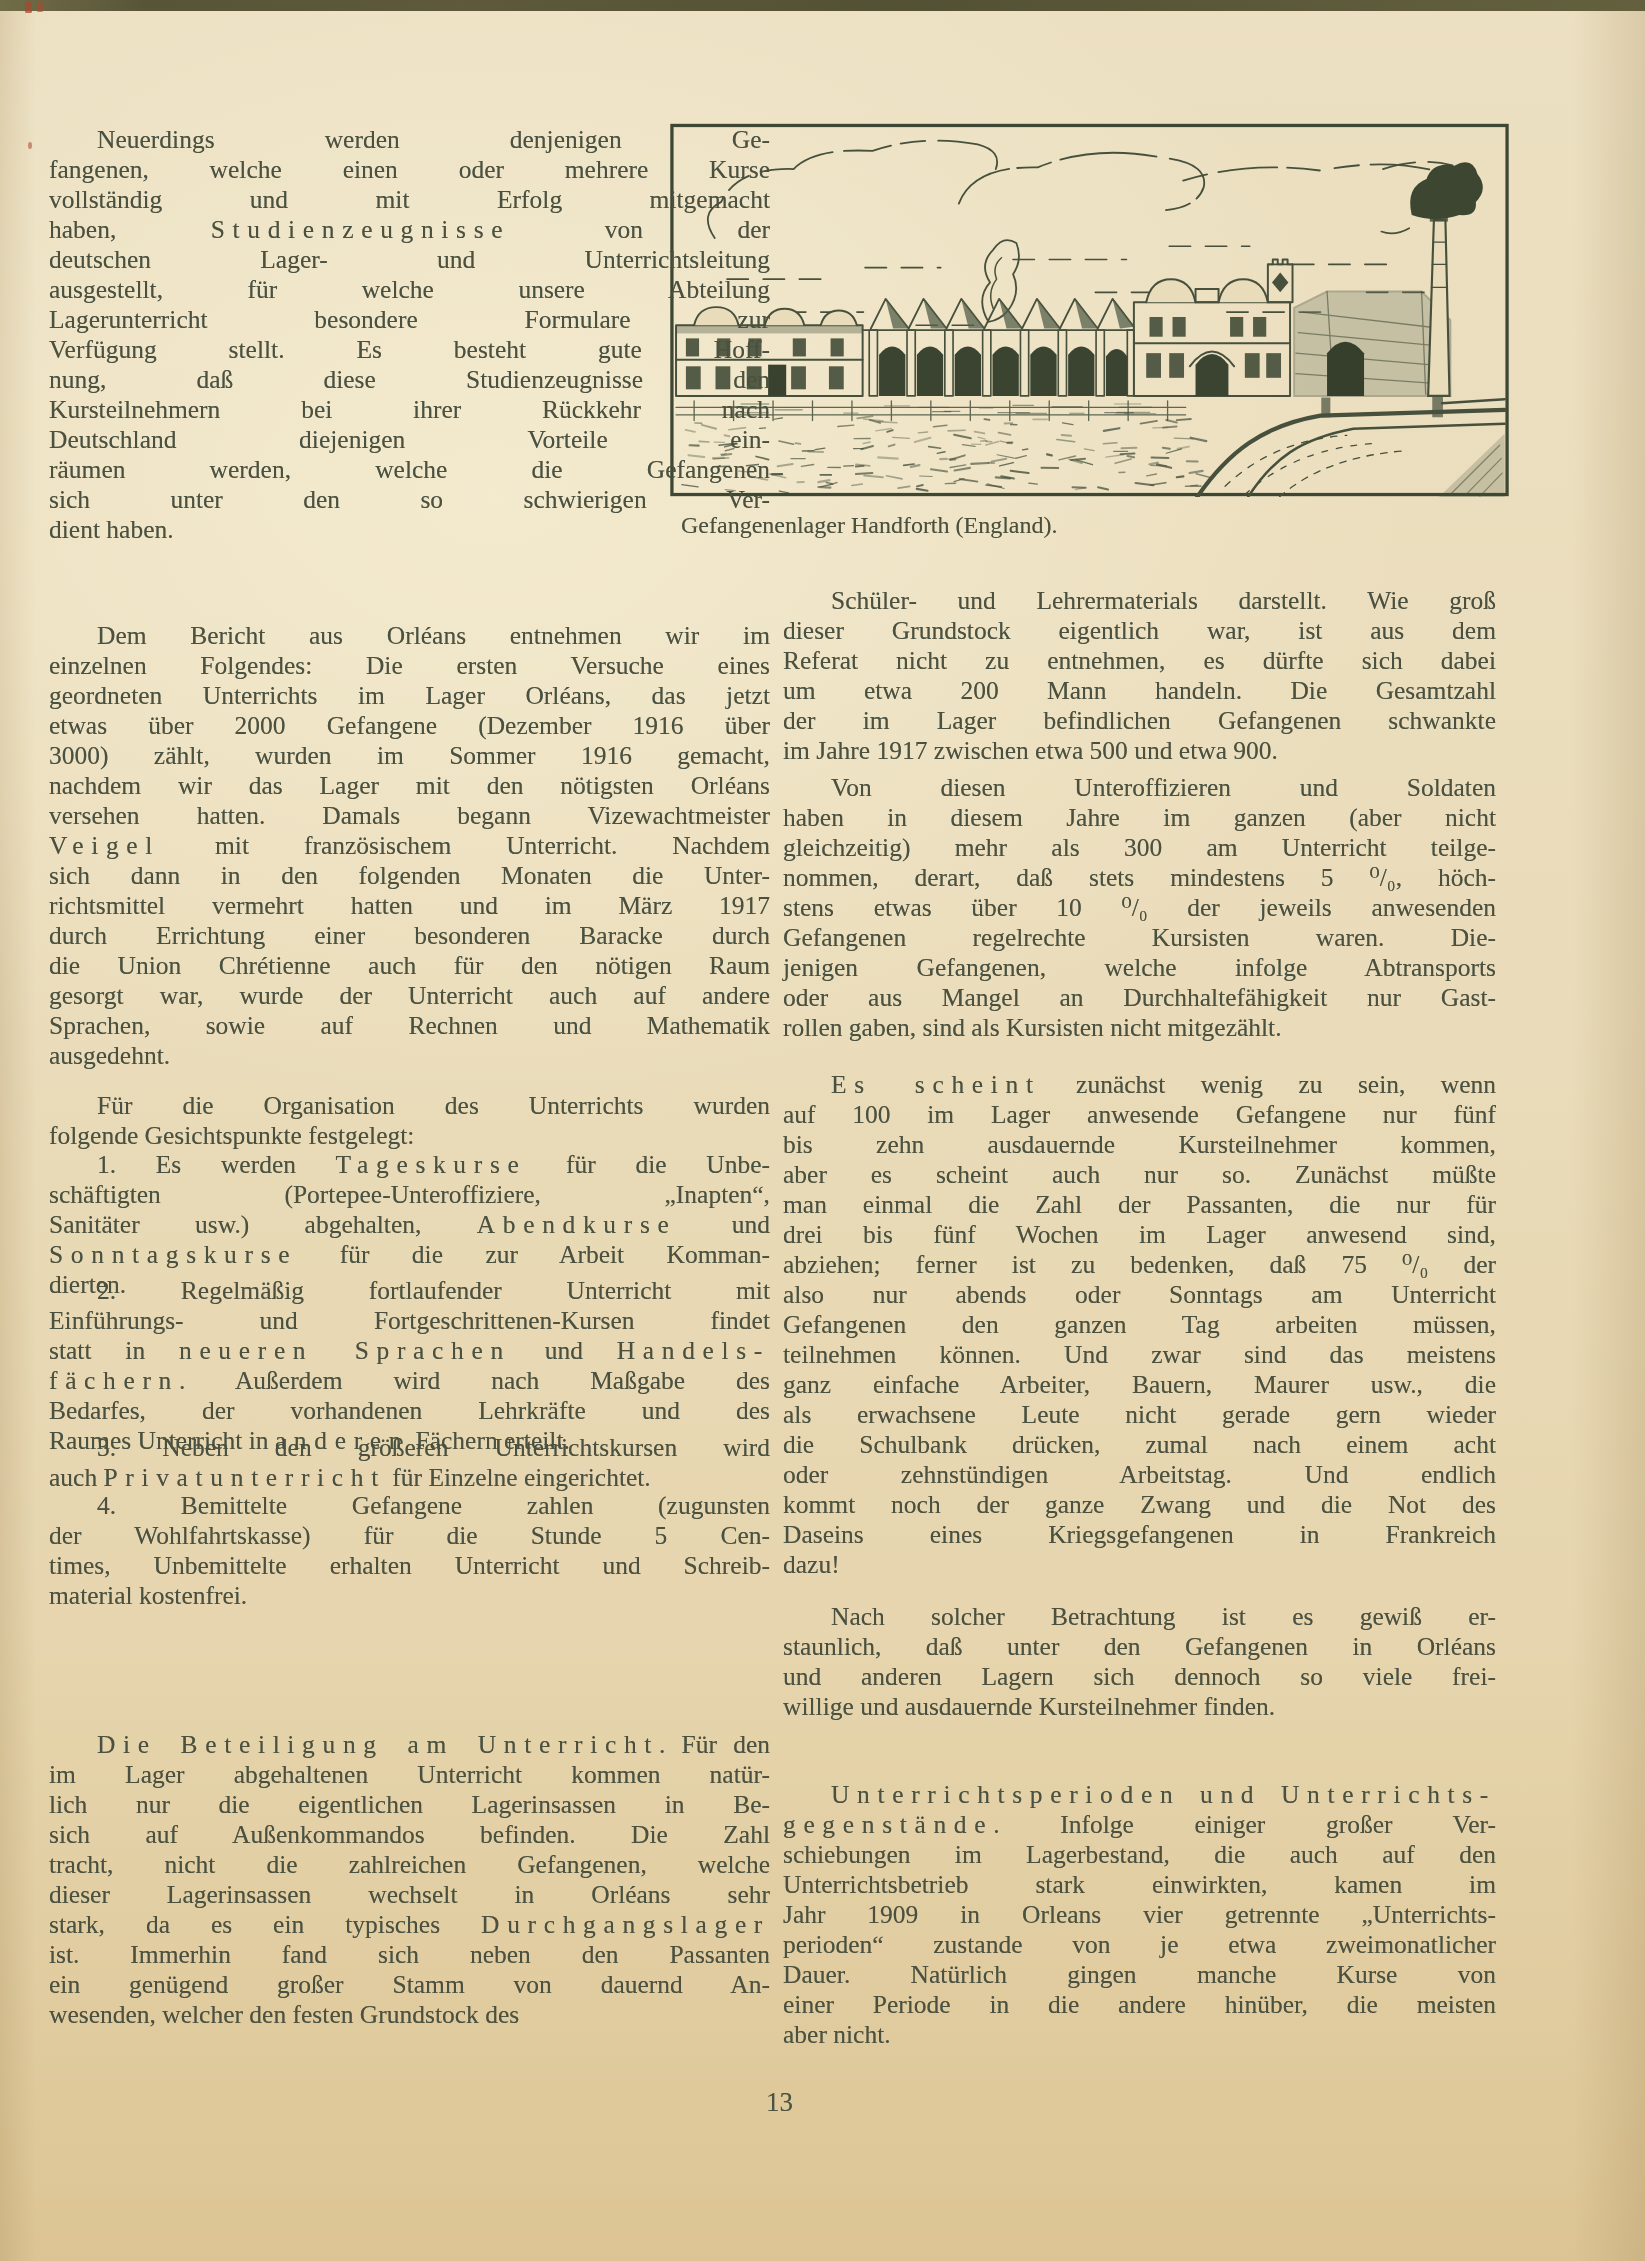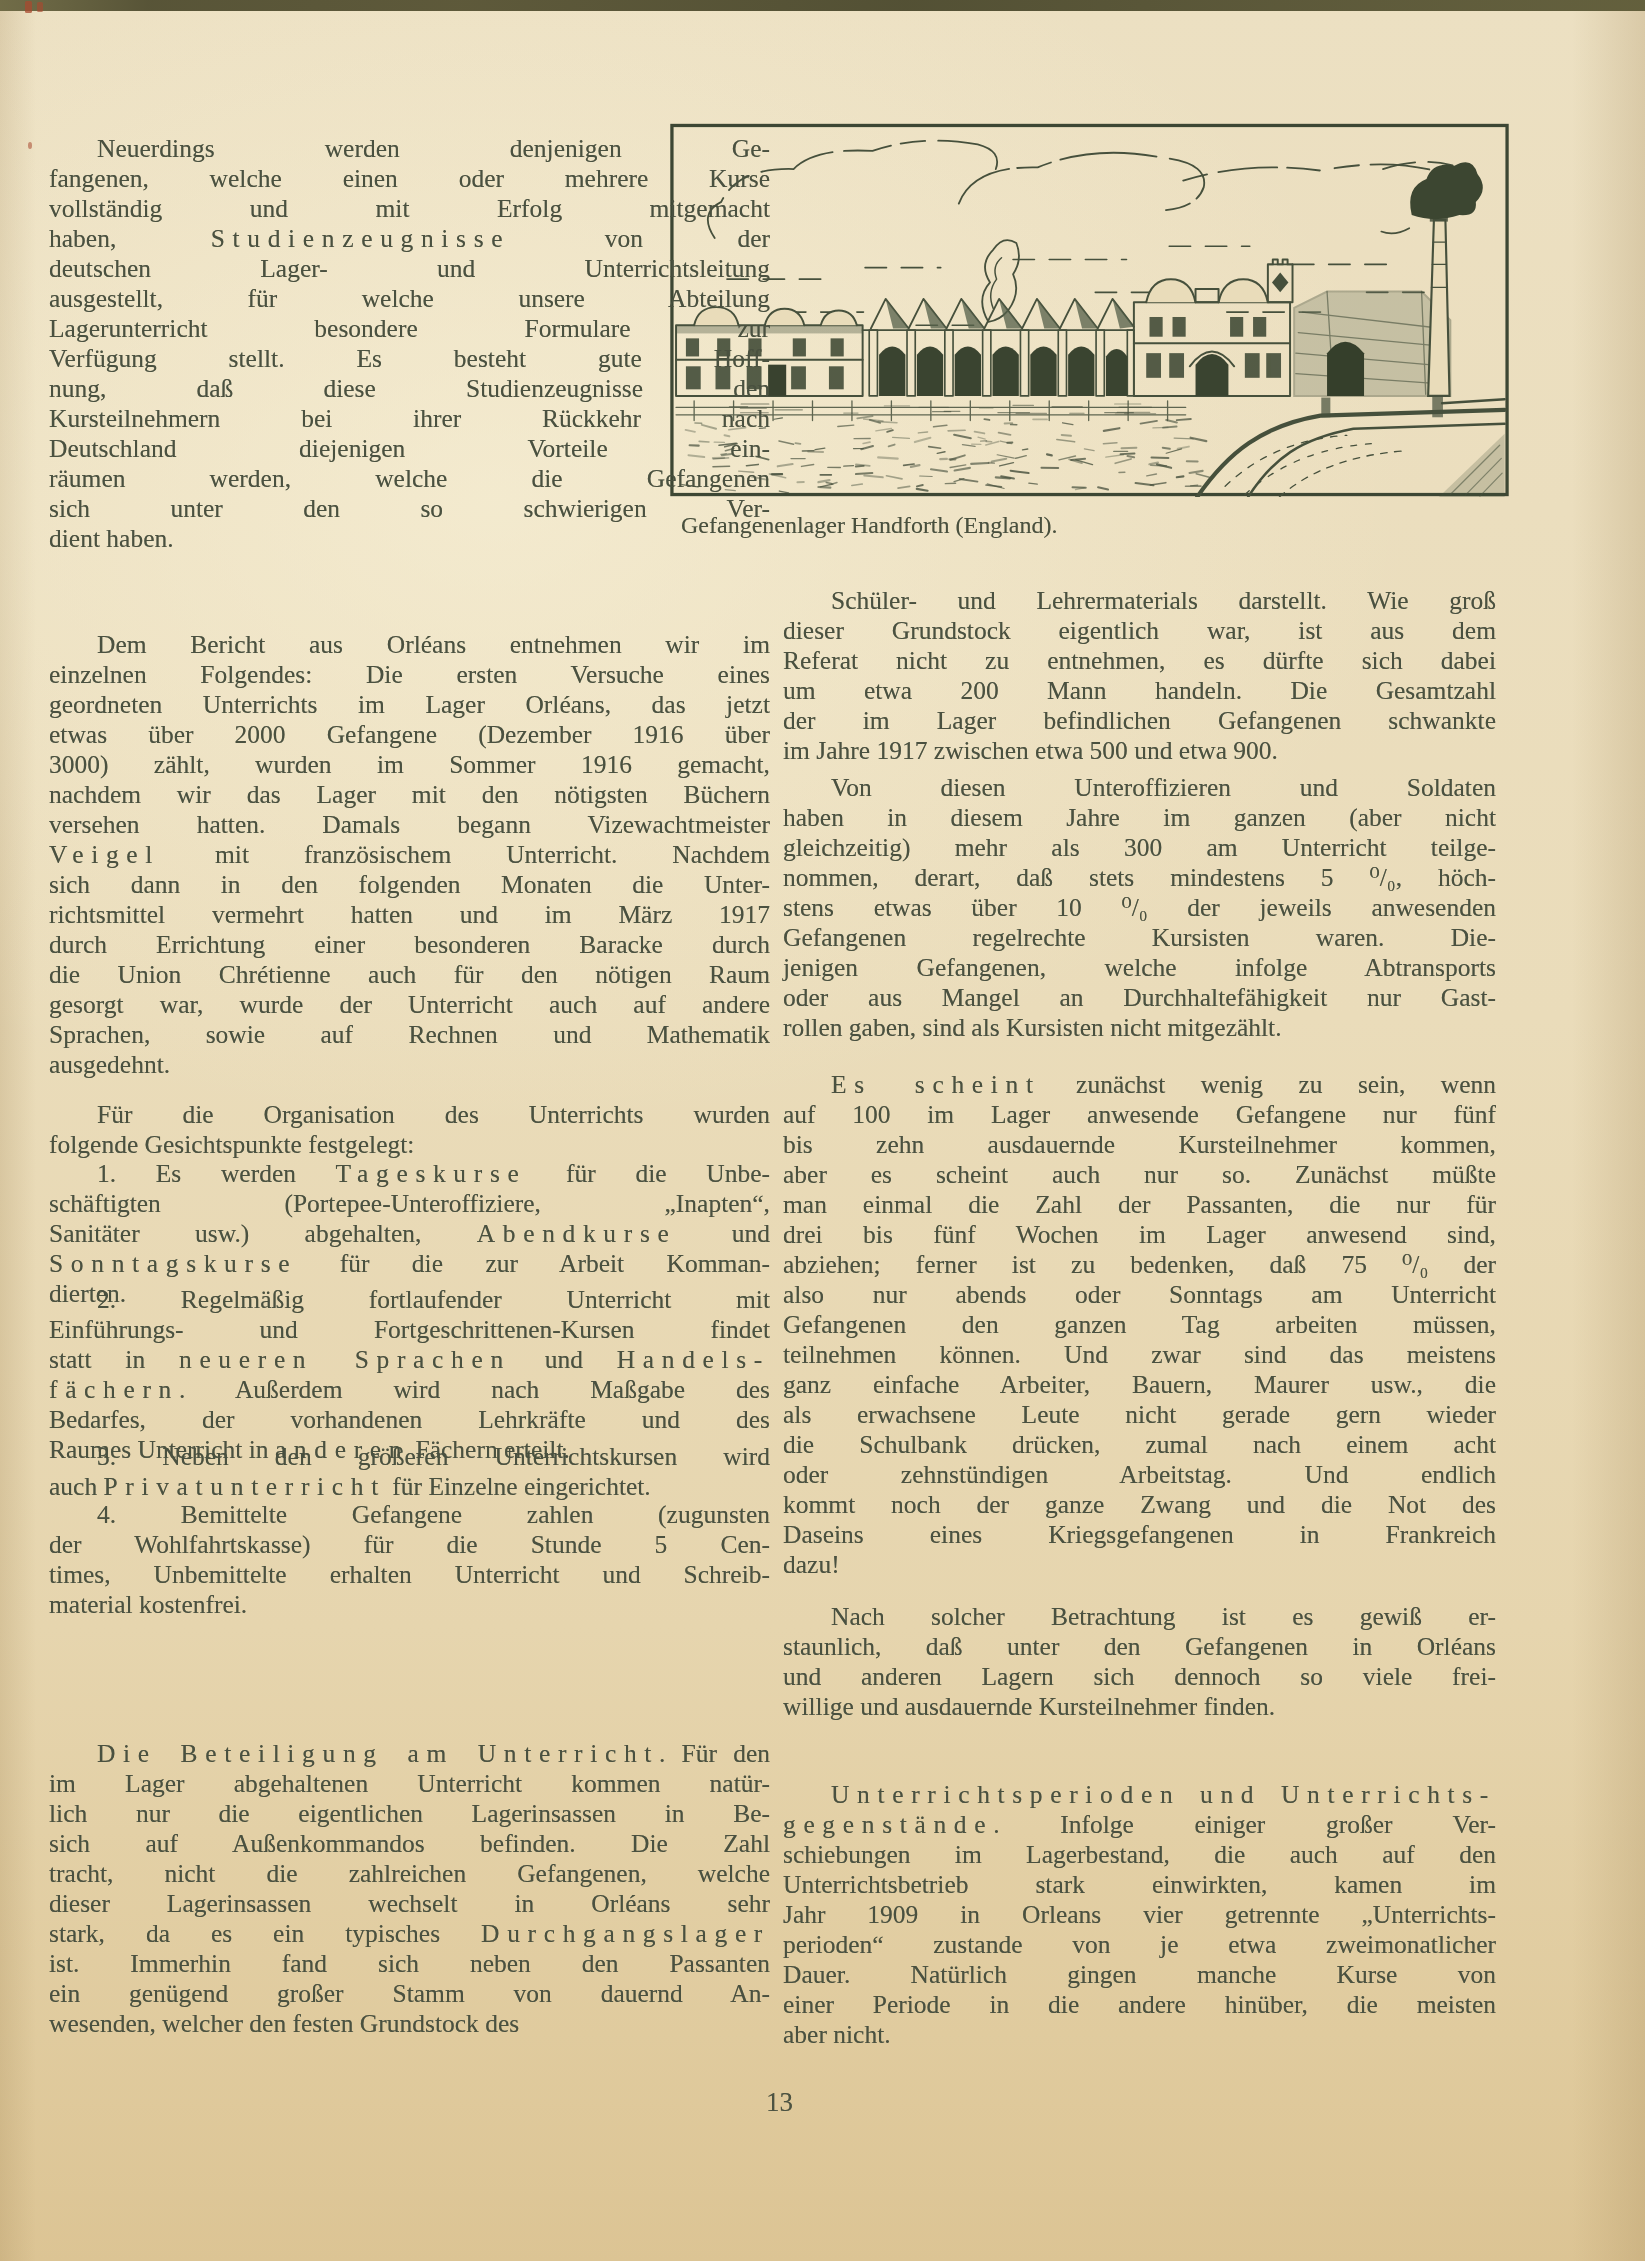--- a/index.html
+++ b/index.html
@@ -33,21 +33,21 @@
     text-align:justify;text-align-last:justify;
     text-shadow:0 0 0.6px rgba(64,70,54,.45);
     white-space:normal;
   }
   .line.last{text-align-last:left;}
   .line.first{text-indent:48px;}
   .sp{letter-spacing:.30em;}
 
   .para{position:absolute;left:0;width:100%;}
 
-  #col-left{left:49px;top:9px;width:721px;height:1885px;font-family:Liberation Serif, serif;}
+  #col-left{left:49px;top:0;width:721px;height:1885px;font-family:Liberation Serif, serif;}
   #col-right{left:783px;top:0;width:713px;height:2261px;}
 
   #illustration{
     position:absolute;left:669px;top:123px;width:841px;height:374px;
   }
   #caption{
     position:absolute;left:681px;top:512px;width:823px;
     font-size:24px;color:#49503e;
     text-shadow:0 0 0.6px rgba(64,70,54,.4);
   }
@@ -397,21 +397,21 @@
         <div class="line">räumen werden, welche die Gefangenen</div>
         <div class="line">sich unter den so schwierigen Ver-</div>
         <div class="line last">dient haben.</div>
       </div>
     <div class="para" style="top:621px">
         <div class="line first">Dem Bericht aus Orléans entnehmen wir im</div>
         <div class="line">einzelnen Folgendes: Die ersten Versuche eines</div>
         <div class="line">geordneten Unterrichts im Lager Orléans, das jetzt</div>
         <div class="line">etwas über 2000 Gefangene (Dezember 1916 über</div>
         <div class="line">3000) zählt, wurden im Sommer 1916 gemacht,</div>
-        <div class="line">nachdem wir das Lager mit den nötigsten Büchern</div>
+        <div class="line">nachdem wir das Lager mit den nötigsten Orléans</div>
         <div class="line">versehen hatten. Damals begann Vizewachtmeister</div>
         <div class="line"><span class="sp">Veigel</span> mit französischem Unterricht. Nachdem</div>
         <div class="line">sich dann in den folgenden Monaten die Unter-</div>
         <div class="line">richtsmittel vermehrt hatten und im März 1917</div>
         <div class="line">durch Errichtung einer besonderen Baracke durch</div>
         <div class="line">die Union Chrétienne auch für den nötigen Raum</div>
         <div class="line">gesorgt war, wurde der Unterricht auch auf andere</div>
         <div class="line">Sprachen, sowie auf Rechnen und Mathematik</div>
         <div class="line last">ausgedehnt.</div>
       </div>

